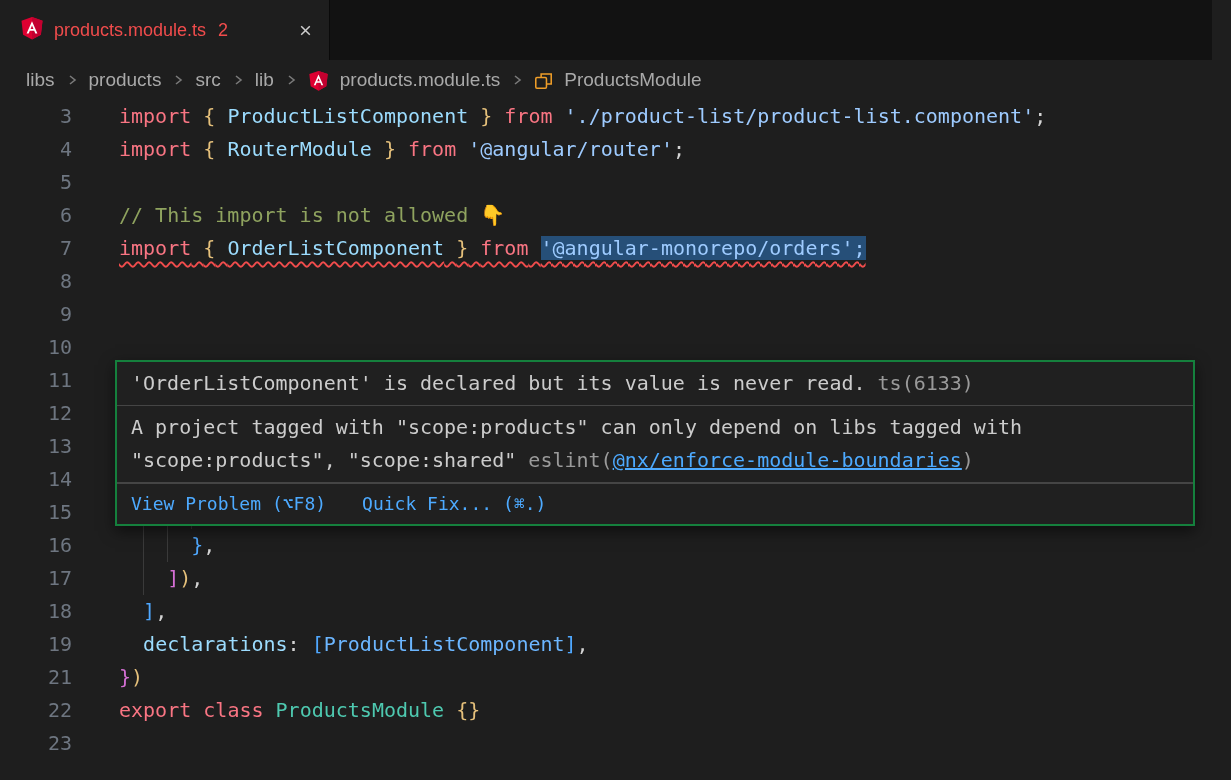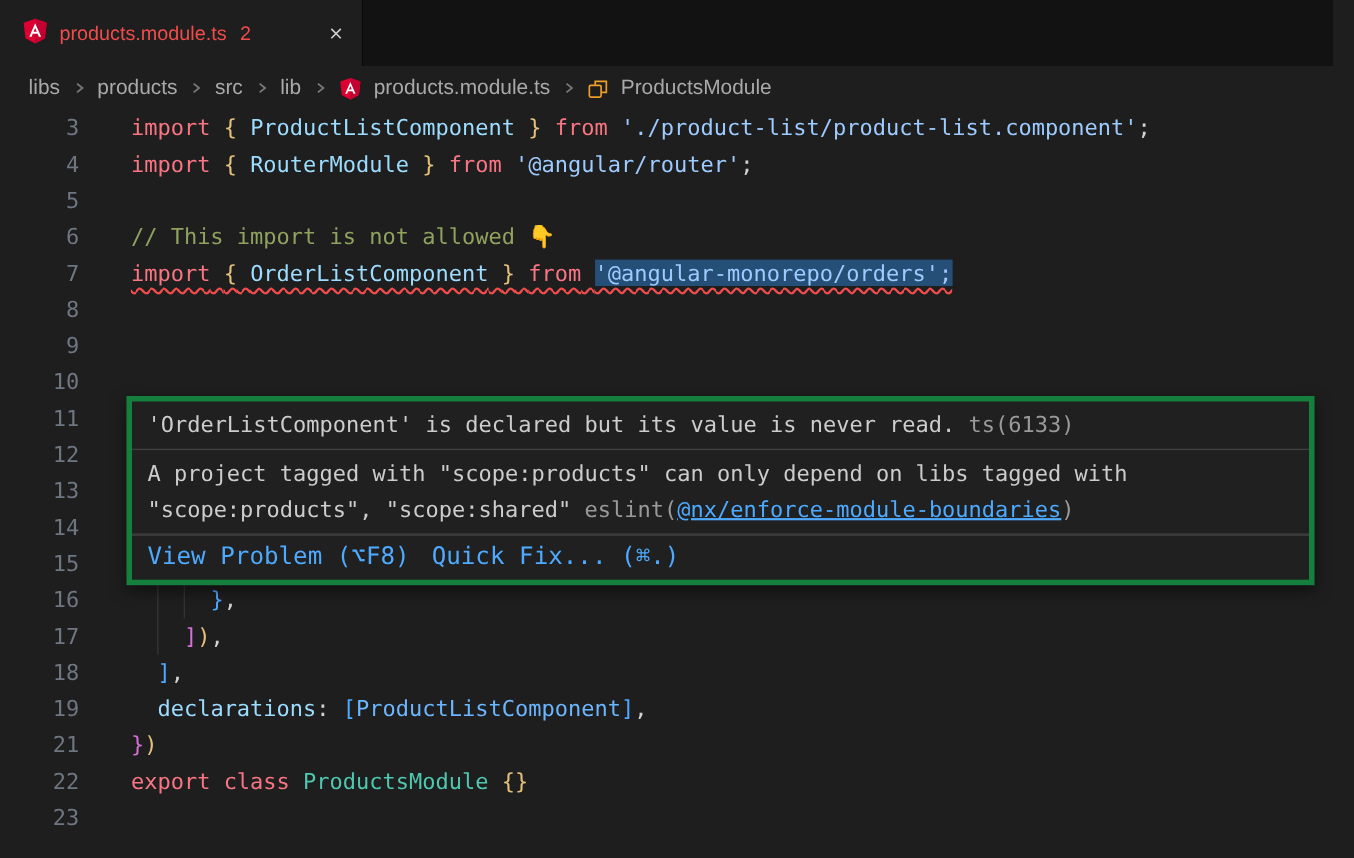--- a/index.html
+++ b/index.html
@@ -56,33 +56,33 @@
   .squiggle {
     text-decoration:underline; text-decoration-style:wavy;
     text-decoration-color:var(--error-red,#F14C4C);
     text-decoration-thickness:2px; text-underline-offset:6px;
     text-decoration-skip-ink:none;
   }
   .blame { color:#6D6D6D; margin-left:6.5ch; }
   
   .hover {
     position:absolute; left:115px; top:260px; width:1080px; z-index:5;
-    background:#202020; border:5px solid #15803d;
+    background:#202020; border:2px solid #15803d;
     box-shadow:0 5px 14px rgba(0,0,0,.55);
     font-size:20px; line-height:33px; color:#CCCCCC;
   }
   .hover-row { padding:5px 14px; }
   .hover-divider { height:1px; background:#454545; }
   .dim { color:var(--dim-text,#9A9A9A); }
   .link { color:var(--link-blue,#4DAAFF); cursor:pointer; text-decoration:none; }
   .rule-link { text-decoration:underline; }
   .code-block { width:56.5ch; word-break:break-all; }
   .mod-kw  { color:var(--hover-module-keyword,#569CD6); }
   .mod-path{ color:var(--hover-module-path,#CE9178); }
-  .hover-actions { display:flex; gap:20px; padding:6px 14px; font-size:22px; line-height:28px; }
+  .hover-actions { display:flex; gap:36px; padding:6px 14px; font-size:18px; line-height:28px; }
 </style>
 </head>
 <body>
 
 <div class="app">
 
   <div class="tabbar">
     <div class="tab">
       <span class="tab-icon">
         <svg viewBox="0 0 24 24" width="24" height="24">

